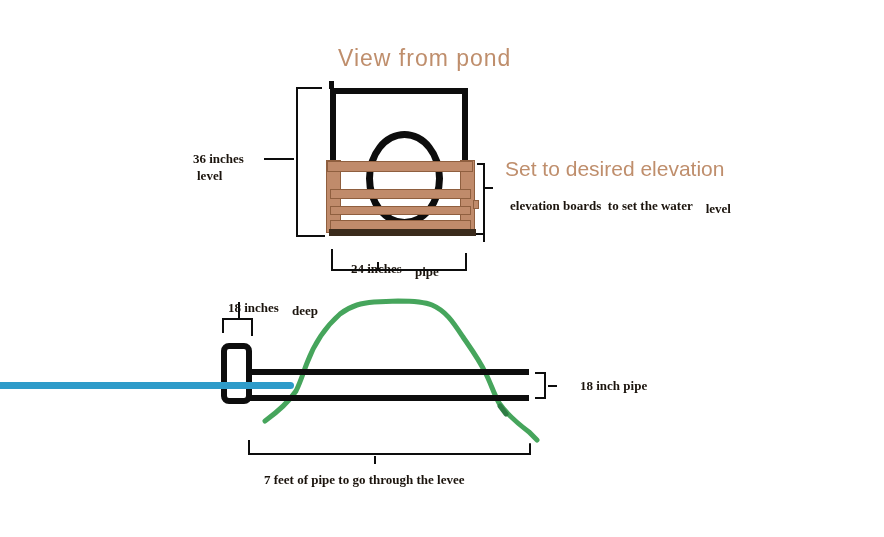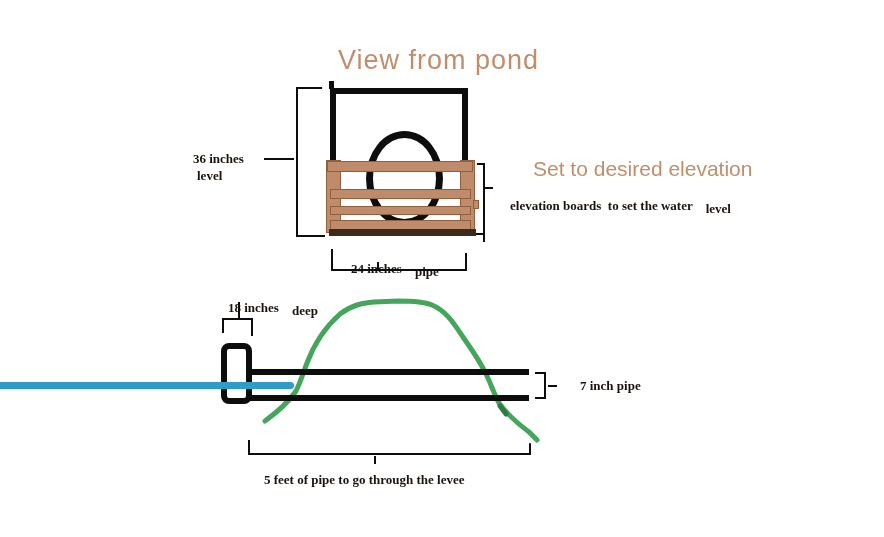--- a/index.html
+++ b/index.html
@@ -22,22 +22,22 @@
   .serif-label{
     position:absolute;font-family:"Liberation Serif",serif;
     font-weight:bold;font-size:13px;color:var(--label-ink);
     white-space:pre;line-height:1.2;
   }
   .serif-label .sub{position:relative;top:3px;margin-left:13px;}
   .tan-label{
     position:absolute;font-family:"Liberation Sans",sans-serif;
     color:var(--accent-tan);white-space:nowrap;font-weight:400;
   }
-  #title-label{left:338px;top:45px;font-size:27px;letter-spacing:1px;}
-  #elevation-label{left:505px;top:157px;font-size:21px;letter-spacing:0px;margin-left:28px;}
+  #title-label{left:338px;top:45px;font-size:23px;letter-spacing:1px;}
+  #elevation-label{left:505px;top:157px;font-size:21px;letter-spacing:0px;}
   
   #riser-front{left:330px;top:88px;width:138px;height:145px;
     border:6px solid var(--ink-black);box-sizing:border-box;z-index:1;}
   #corner-mark{left:329px;top:81px;width:5px;height:8px;background:var(--ink-black);z-index:1;}
   #overflow-circle{left:366px;top:131px;width:77px;height:95px;
     border:7px solid var(--ink-black);border-radius:50%;box-sizing:border-box;z-index:1;}
   #boards{left:326px;top:160px;width:152px;height:77px;z-index:3;}
   .board{position:absolute;background:var(--board-fill);
     border:1px solid var(--board-edge);box-sizing:border-box;}
   
@@ -123,21 +123,21 @@
 
   <div id="riser-side" class="abs"></div>
   <div class="ln pipe" style="left:250px;top:369px;width:279px;"></div>
   <div class="ln pipe" style="left:250px;top:395px;width:279px;"></div>
   <div id="water-line" class="abs"></div>
 
   <div class="ln" style="left:535px;top:372px;width:10px;height:2px;"></div>
   <div class="ln" style="left:544px;top:372px;width:2px;height:27px;"></div>
   <div class="ln" style="left:535px;top:397px;width:10px;height:2px;"></div>
   <div class="ln" style="left:548px;top:385px;width:9px;height:2px;"></div>
-  <div class="serif-label" style="left:580px;top:378px;">7 inch pipe</div>
+  <div class="serif-label" style="left:580px;top:378px;">18 inch pipe</div>
 
   <div class="ln" style="left:248px;top:440px;width:2px;height:15px;"></div>
   <div class="ln" style="left:248px;top:453px;width:283px;height:2px;"></div>
   <div class="ln" style="left:529px;top:443px;width:2px;height:12px;border-radius:2px;"></div>
   <div class="ln" style="left:374px;top:456px;width:2px;height:8px;"></div>
-  <div class="serif-label" style="left:264px;top:472px;">5 feet of pipe to go through the levee</div>
+  <div class="serif-label" style="left:264px;top:472px;">7 feet of pipe to go through the levee</div>
 
 </div>
 
 </body></html>

